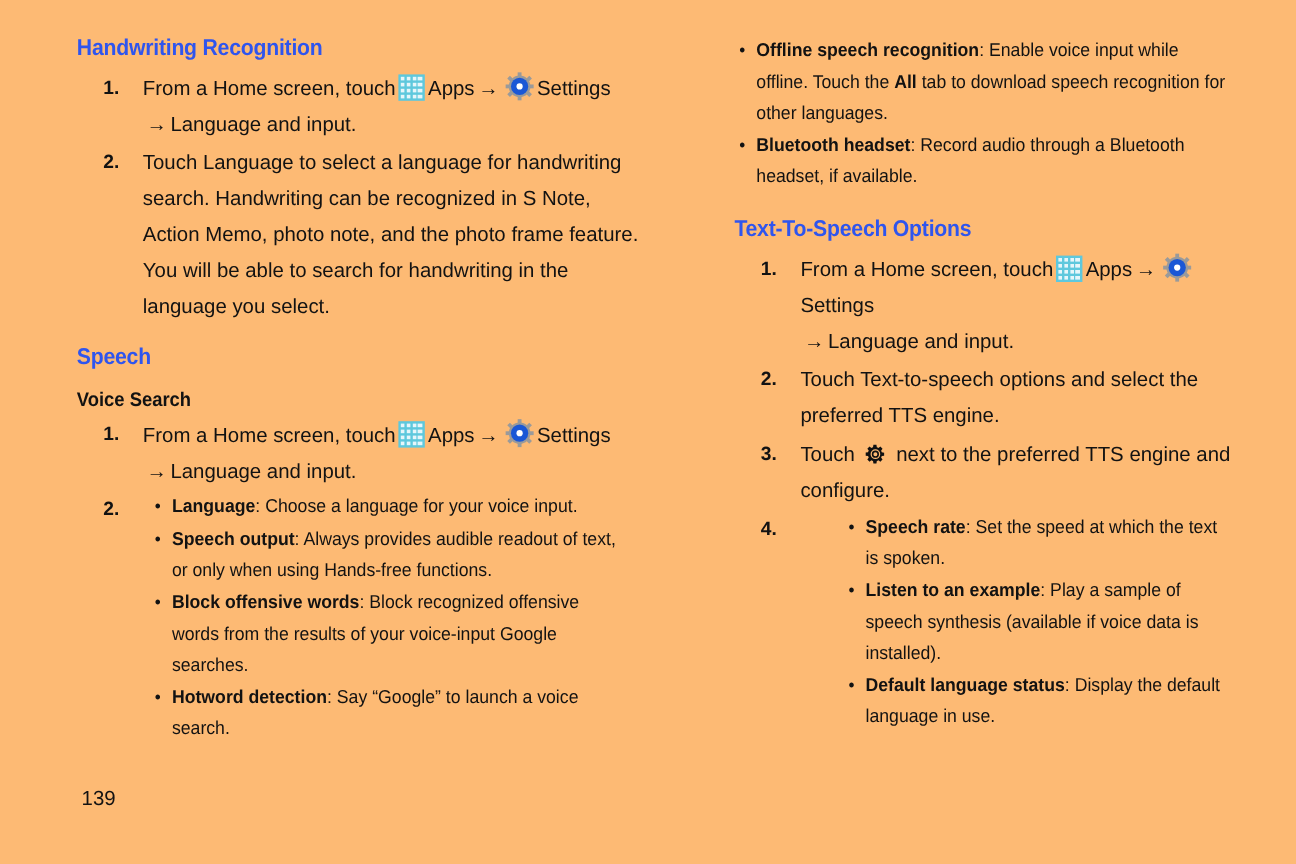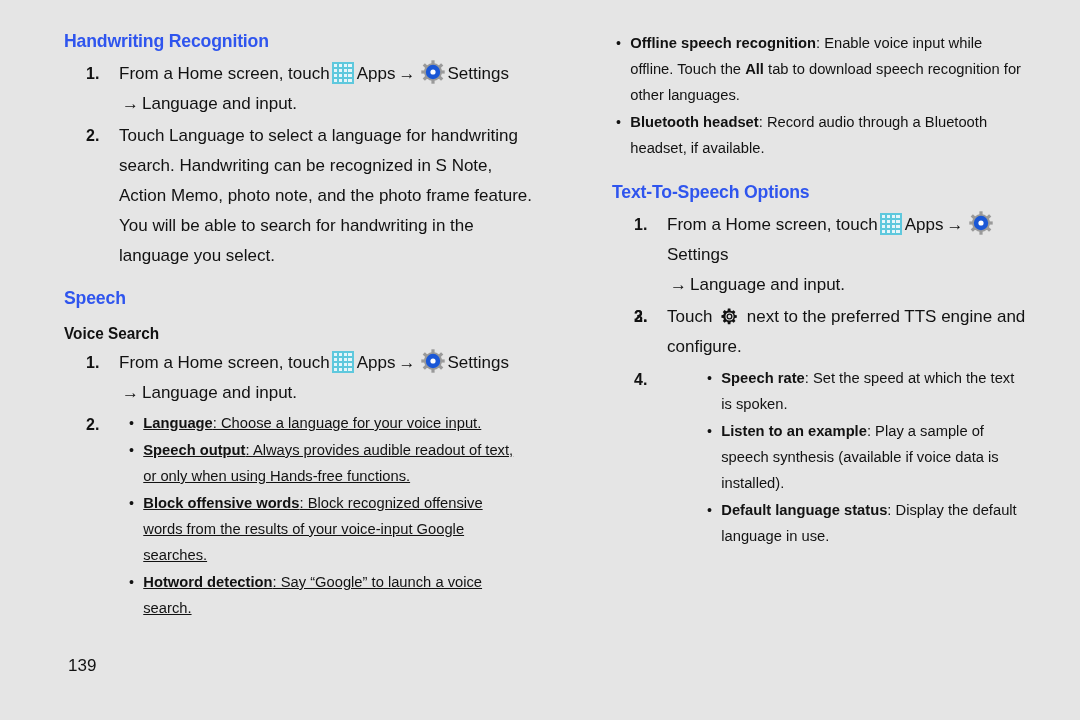--- a/index.html
+++ b/index.html
@@ -15,21 +15,21 @@
     color: #121212;
     position: relative;
     overflow: hidden;
   }
 
   .page {
     position: absolute;
     left: 0; top: 0;
     width: 1080px;
     height: 720px;
-    background: #e5e5e5;
+    background: #fdba74;
   }
 
   .col {
     position: absolute;
     top: 30px;
   }
   .col-left  { left: 64px;  width: 470px; }
   .col-right { left: 612px; width: 432px; }
 
   
@@ -102,21 +102,21 @@
   }
   .bullet::before {
     content: "\2022";
     position: absolute;
     left: 0;
     top: 0;
     font-size: 15px;
     line-height: 26px;
   }
   .bullet b { font-weight: bold; }
-  .bullets-l0 { margin-left: 10px; margin-top: 2px; text-decoration: underline; }
+  .bullets-l0 { margin-left: 10px; margin-top: 2px; }
   .bullets-r0 { margin-left: 4px; margin-top: 0px; }
   .bullets-r1 { margin-left: 40px; margin-top: 3px; }
 
   
   .ico {
     display: inline-block;
     vertical-align: -5px;
     position: relative;
   }
 
@@ -329,20 +329,21 @@
                   <circle cx="12" cy="12" r="9" fill="#9a9a9a"></circle>
                 </g>
                 <circle cx="12" cy="12" r="7.2" fill="#1a57d6"></circle>
                 <circle cx="12" cy="12" r="2.6" fill="#ffffff"></circle>
               </svg></span><b>Settings</b></span>
         <span class="indent2"><span class="arw">→</span><b>Language and input</b><span>.</span></span>
       </li>
 
       <li class="step">
         <span class="num">2.</span>
+        <span class="cont"><span>Touch </span><b>Text-to-speech options</b><span> and select the preferred TTS engine.</span></span>
       </li>
 
       <li class="step">
         <span class="num">3.</span>
         <span class="cont"><span>Touch </span><span class="ico cog-icon"><svg viewBox="0 0 24 24" width="19" height="19">
                 <path fill="#111111" d="M12 8.2a3.8 3.8 0 100 7.6 3.8 3.8 0 000-7.6zm0 5.9a2.1 2.1 0 110-4.2 2.1 2.1 0 010 4.2z"></path>
                 <path fill="#111111" d="M21.2 13.6v-3.2l-2.5-.4a7 7 0 00-.7-1.7l1.5-2-2.3-2.3-2 1.5a7 7 0 00-1.7-.7L13.1 2H9.9l-.4 2.7a7 7 0 00-1.7.7l-2-1.5-2.3 2.3 1.5 2a7 7 0 00-.7 1.7l-2.5.4v3.2l2.5.4c.15.6.4 1.17.7 1.7l-1.5 2 2.3 2.3 2-1.5c.53.3 1.1.55 1.7.7l.4 2.7h3.2l.4-2.7c.6-.15 1.17-.4 1.7-.7l2 1.5 2.3-2.3-1.5-2c.3-.53.55-1.1.7-1.7l2.5-.4zM12 17.1a5.1 5.1 0 110-10.2 5.1 5.1 0 010 10.2z"></path>
               </svg></span><span> next to the preferred TTS engine and configure.</span></span>
       </li>
 

